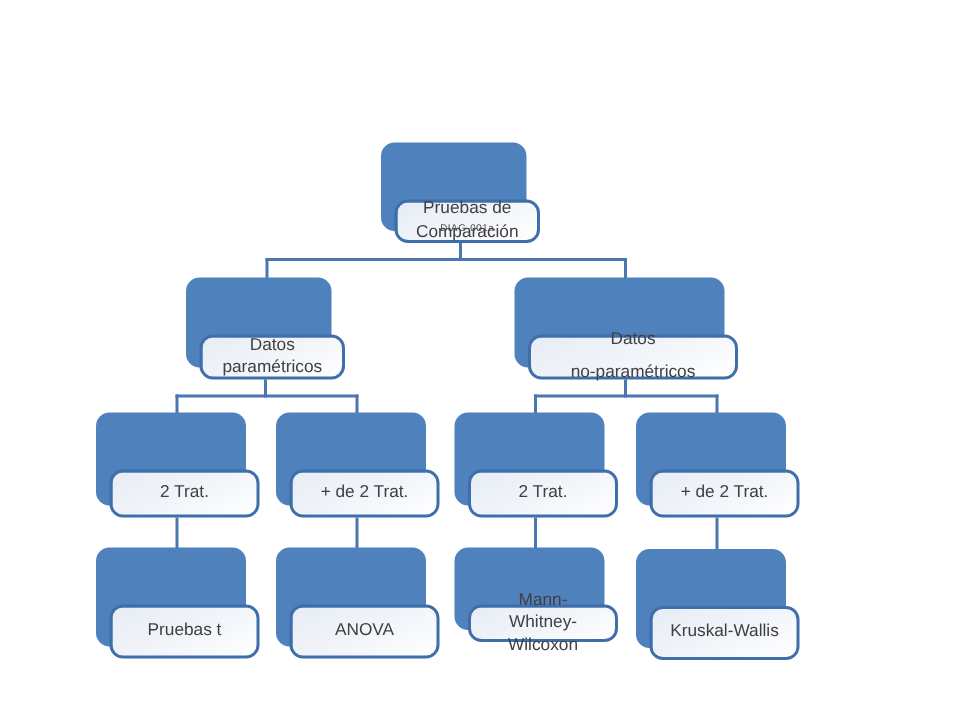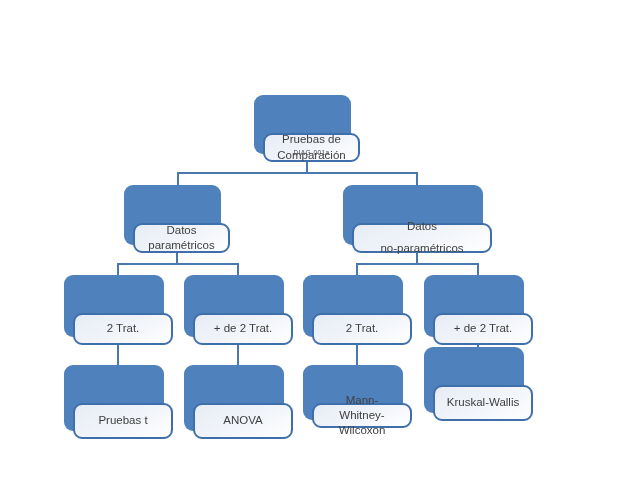--- a/index.html
+++ b/index.html
@@ -59,21 +59,21 @@
   .n-root   { left: 263px; top: 103px; width:  97px; height: 59px; }
   .n-l2a    { left: 133px; top: 193px; width:  97px; height: 60px; }
   .n-l2b    { left: 352px; top: 193px; width: 140px; height: 60px; }
   .n-l3a    { left:  73px; top: 283px; width: 100px; height: 62px; }
   .n-l3b    { left: 193px; top: 283px; width: 100px; height: 62px; }
   .n-l3c    { left: 312px; top: 283px; width: 100px; height: 62px; }
   .n-l3d    { left: 433px; top: 283px; width: 100px; height: 62px; }
   .n-l4a    { left:  73px; top: 373px; width: 100px; height: 66px; }
   .n-l4b    { left: 193px; top: 373px; width: 100px; height: 66px; }
   .n-l4c    { left: 312px; top: 373px; width: 100px; height: 55px; }
-  .n-l4d    { left: 433px; top: 355px; width: 100px; height: 66px; }
+  .n-l4d    { left: 433px; top: 374px; width: 100px; height: 66px; }
   
   .cline { position: absolute; background: #4a77ad; }
 </style>
 </head>
 <body>
 
 <div class="canvas">
 
   <div class="cline" style="left:306px; top:162px; width:2px;  height:12px;"></div>
   <div class="cline" style="left:177px; top:172px; width:241px; height:2px;"></div>

